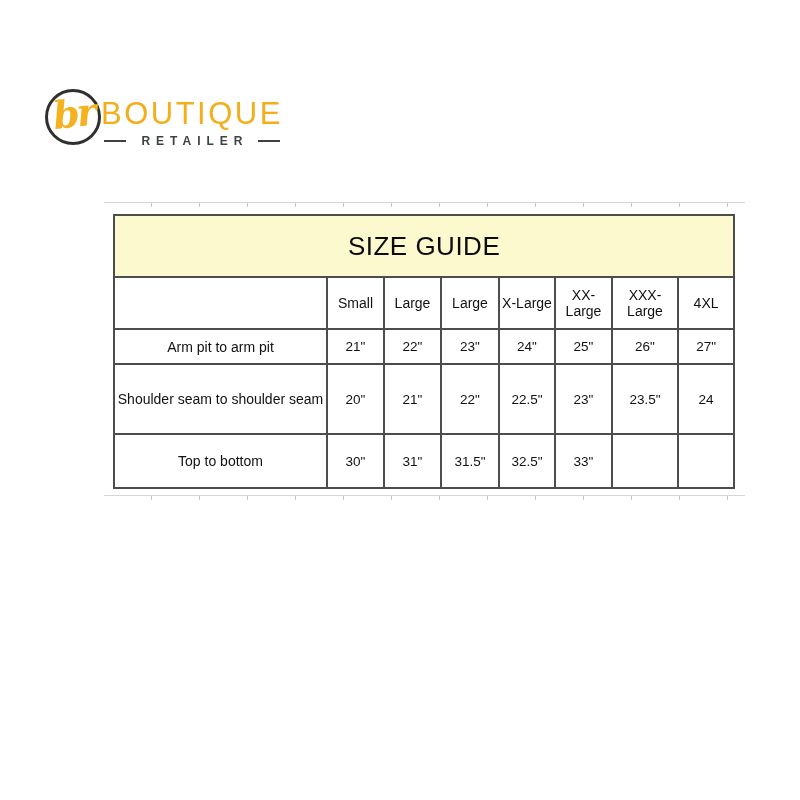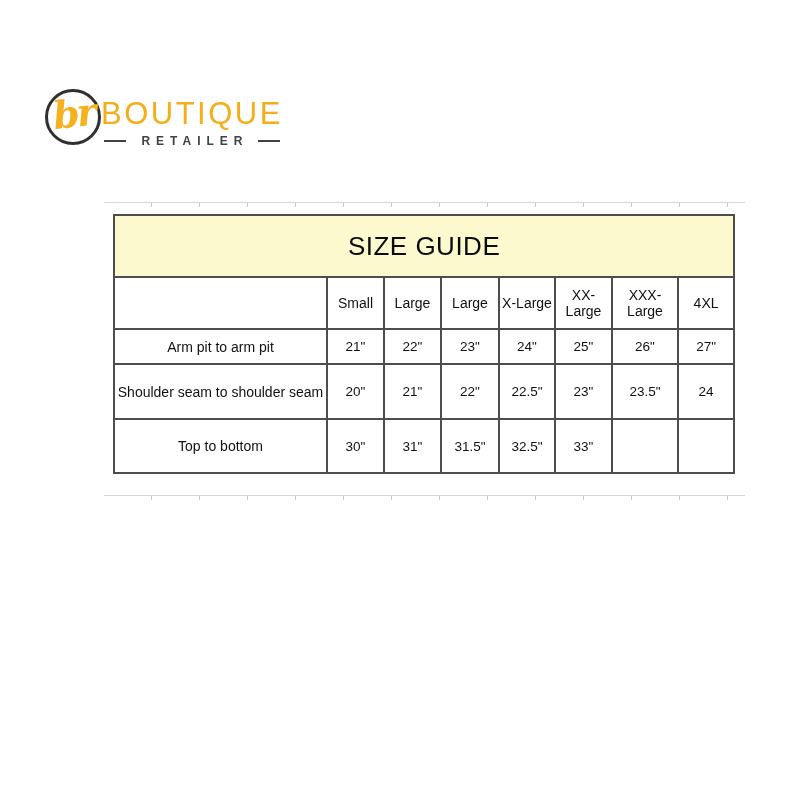--- a/index.html
+++ b/index.html
@@ -84,21 +84,21 @@
     border: 2px solid #4D4D4D;
     text-align: center;
     vertical-align: middle;
     padding: 0 2px;
     font-weight: 400;
     overflow: hidden;
   }
   .row-title   { height: 62px; }
   .row-head    { height: 52px; }
   .row-data-1  { height: 35px; }
-  .row-data-2  { height: 55px; }
+  .row-data-2  { height: 70px; }
   .row-data-3  { height: 54px; }
   .cell-title {
     background: #FBF9CD;
     font-size: 26px;
     font-weight: 700;
     letter-spacing: 0.5px;
     color: #0b0b0b;
   }
   .cell-colhead { font-size: 14px; }
   .cell-label   { font-size: 14px; }

